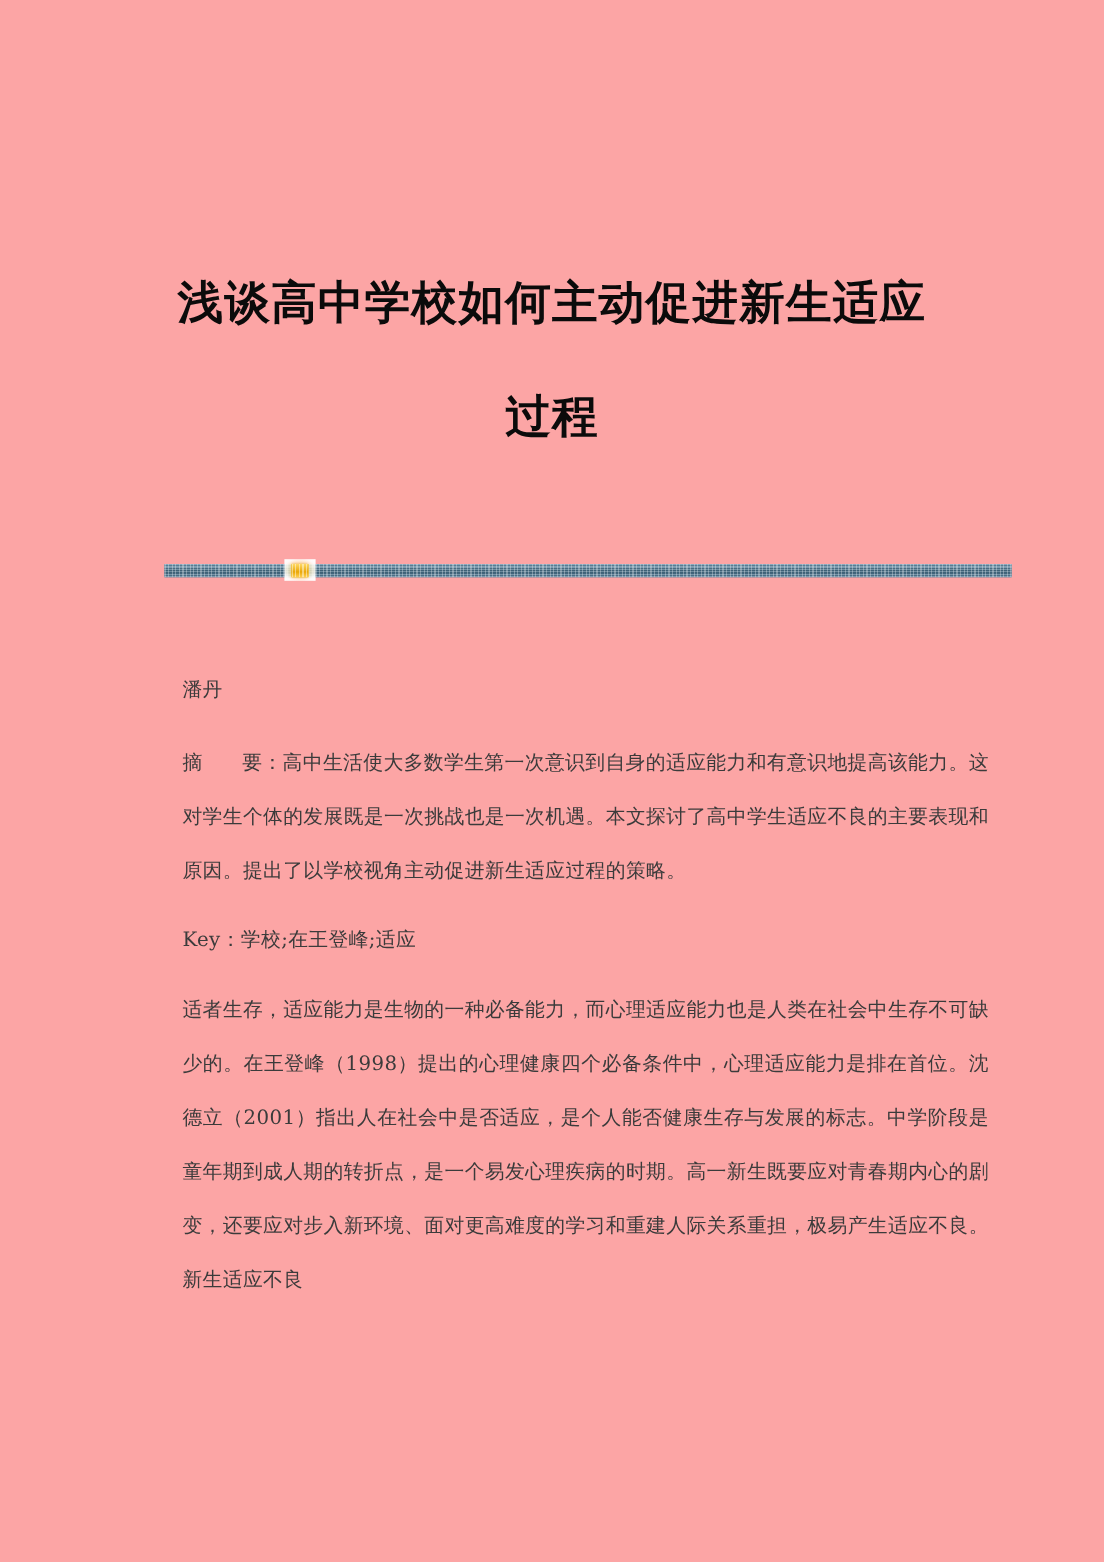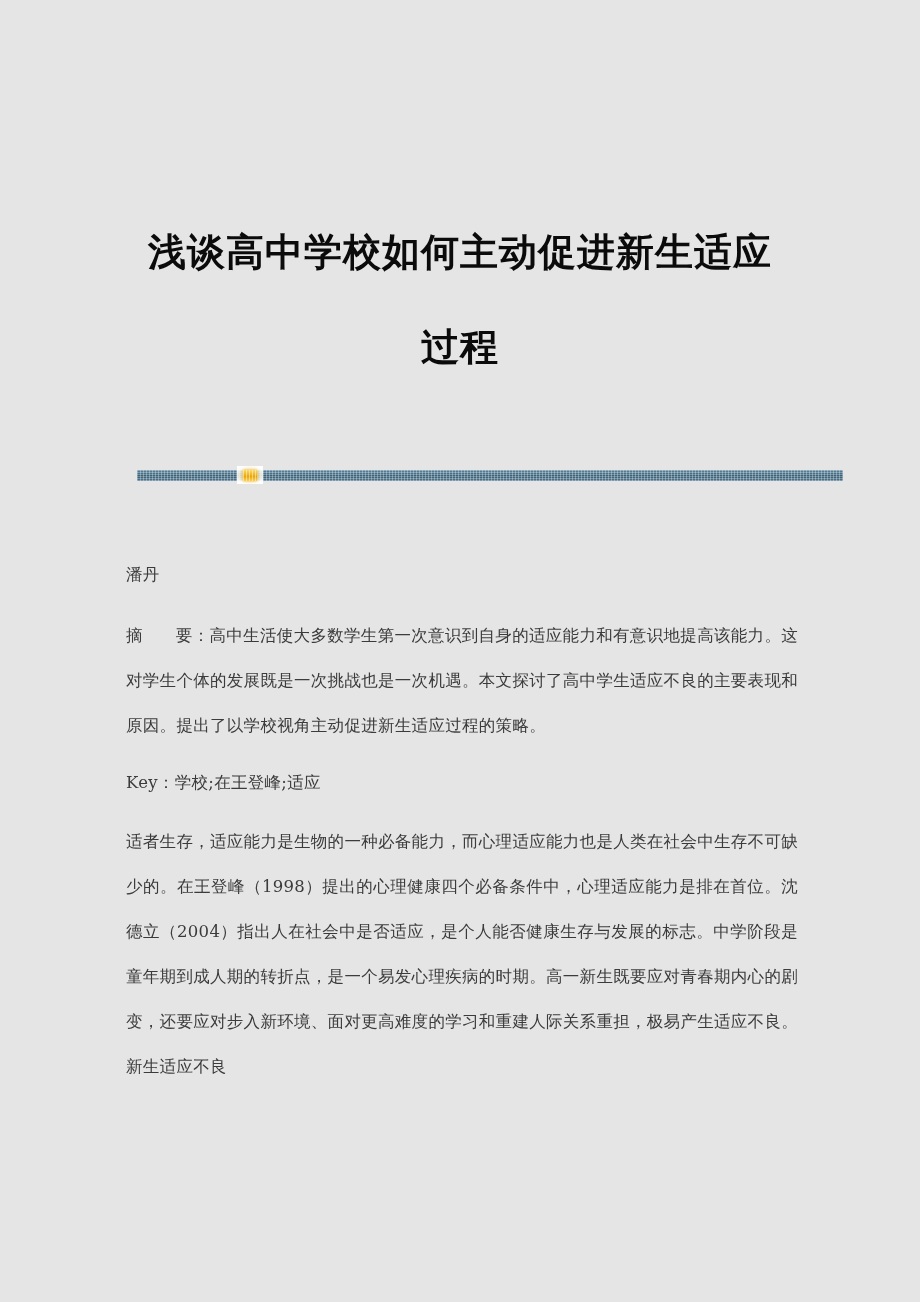--- a/index.html
+++ b/index.html
@@ -13,21 +13,21 @@
     background: #ffffff;
     font-family: "DejaVu Serif", "Liberation Serif", serif;
     overflow: hidden;
     position: relative;
   }
 
   .page {
     position: relative;
     width: 920px;
     height: 1302px;
-    background: #e5e5e5;
+    background: #fca5a5;
     box-sizing: border-box;
     padding-left: 15px;
   }
 
   
   .title-block {
     position: absolute;
     left: 136px;
     top: 205px;
     width: 648px;
@@ -97,21 +97,21 @@
         rgba(255,255,255,0.45) 1px,
         rgba(0,0,0,0.00) 1px,
         rgba(0,0,0,0.00) 3px),
       linear-gradient(180deg, #ffd862 0%, #e9a708 60%, #ffcf4f 100%);
     box-shadow: 0 0 2px rgba(230,165,10,0.8);
   }
 
   
   .content {
     position: absolute;
-    left: 126px;
+    left: 152px;
     top: 552px;
     width: 672px;
   }
   .para {
     margin: 0;
     color: #3b3b3b;
     font-family: "DejaVu Serif", "Liberation Serif", serif;
     font-size: 16.5px;
     line-height: 45px;
     text-align: justify;
@@ -156,17 +156,17 @@
     <p class="para para-author">潘丹</p>
 
     <p class="para para-abstract">
       <span>摘</span><span class="abstract-label-gap"></span><span>要：</span><span>高中生活使大多数学生第一次意识到自身的适应能力和有意识地提高该能力。这对学生个体的发展既是一次挑战也是一次机遇。本文探讨了高中学生适应不良的主要表现和原因。提出了以学校视角主动促进新生适应过程的策略。</span>
     </p>
 
     <p class="para para-keywords">
       <span>Key：</span><span>学校;在王登峰;适应</span>
     </p>
 
-    <p class="para para-body">适者生存，适应能力是生物的一种必备能力，而心理适应能力也是人类在社会中生存不可缺少的。在王登峰（1998）提出的心理健康四个必备条件中，心理适应能力是排在首位。沈德立（2004）指出人在社会中是否适应，是个人能否健康生存与发展的标志。中学阶段是童年期到成人期的转折点，是一个易发心理疾病的时期。高一新生既要应对青春期内心的剧变，还要应对步入新环境、面对更高难度的学习和重建人际关系重担，极易产生适应不良。新生适应不良</p>
+    <p class="para para-body">适者生存，适应能力是生物的一种必备能力，而心理适应能力也是人类在社会中生存不可缺少的。在王登峰（1998）提出的心理健康四个必备条件中，心理适应能力是排在首位。沈德立（2001）指出人在社会中是否适应，是个人能否健康生存与发展的标志。中学阶段是童年期到成人期的转折点，是一个易发心理疾病的时期。高一新生既要应对青春期内心的剧变，还要应对步入新环境、面对更高难度的学习和重建人际关系重担，极易产生适应不良。新生适应不良</p>
 
   </div>
 
 </div>
 
 </body></html>

